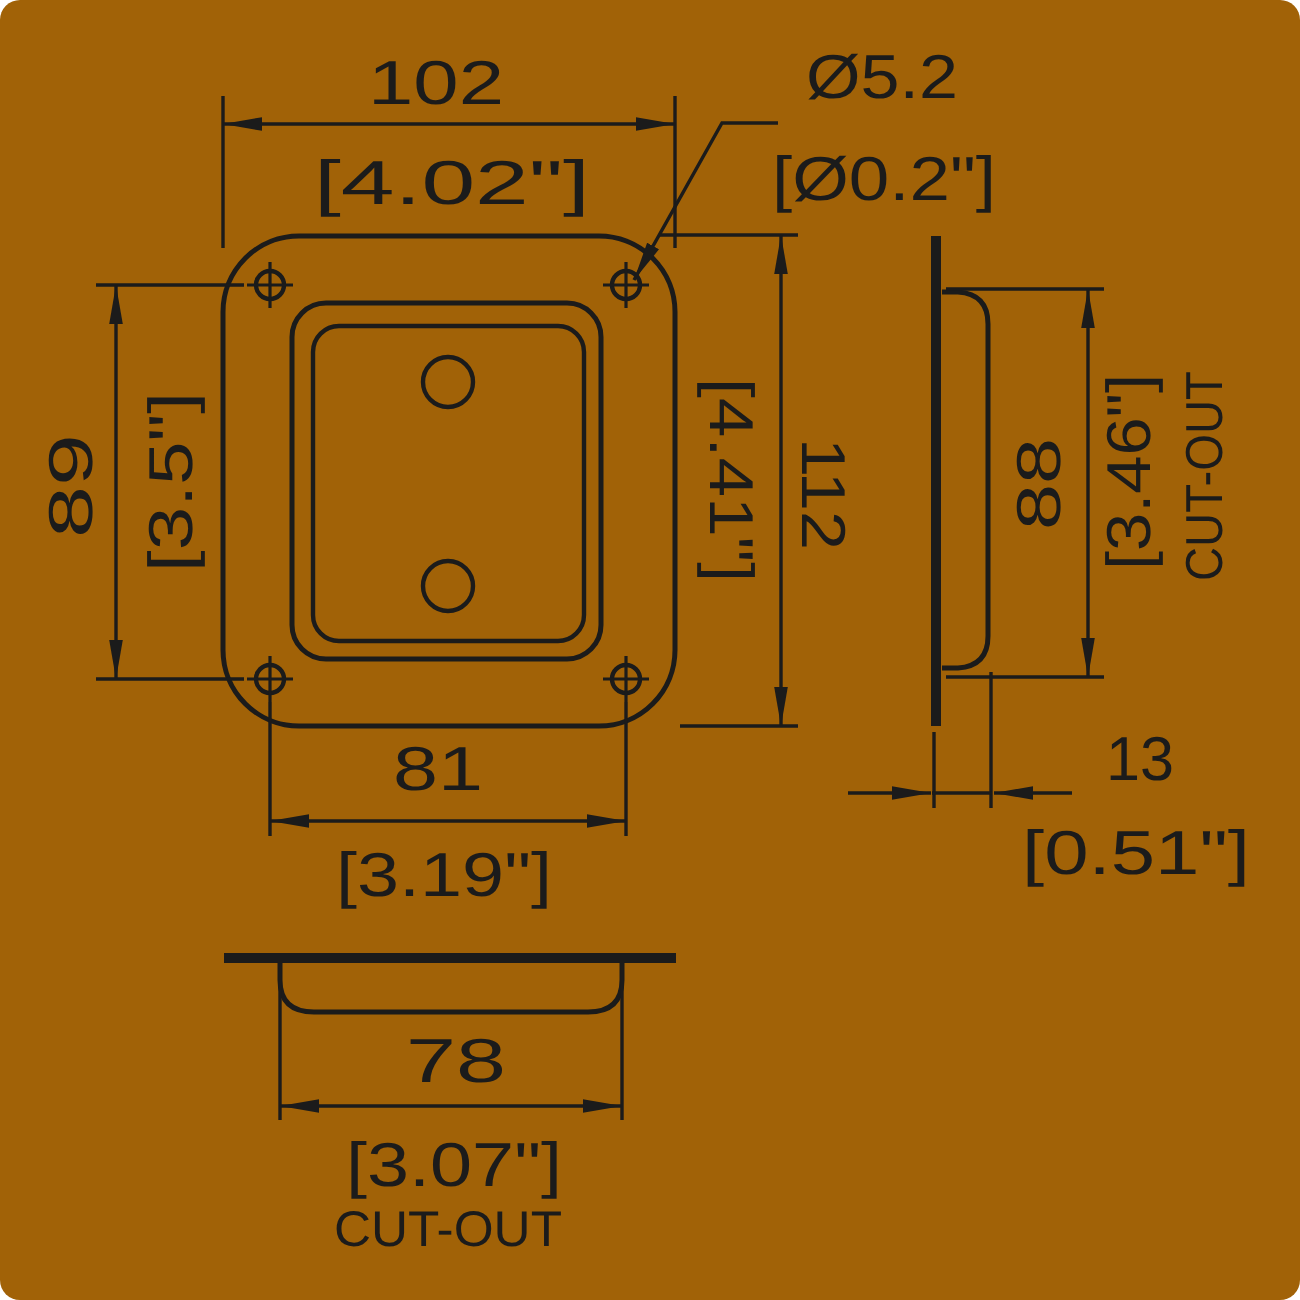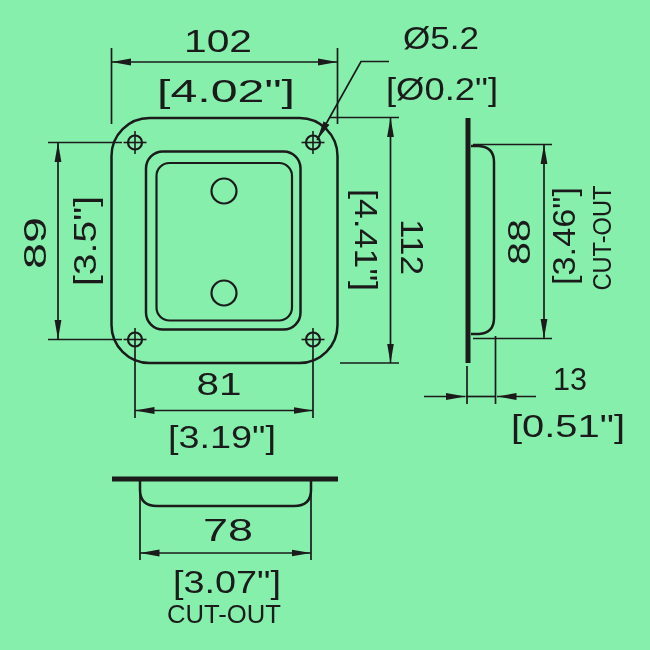--- a/index.html
+++ b/index.html
@@ -1,16 +1,16 @@
 <!DOCTYPE html>
 <html><head>
 <meta charset="utf-8">
 <style>
   html, body { margin: 0; padding: 0; background: #ffffff; }
-  .stage { position: relative; width: 650px; height: 650px; background: #86efac; overflow: hidden; }
+  .stage { position: relative; width: 650px; height: 650px; background: #a16207; overflow: hidden; border-radius: 10px; }
   svg { display: block; }
   .obj   { fill: none; stroke: #1b1b1b; stroke-width: 2.5; }
   .obj-thin { fill: none; stroke: #1b1b1b; stroke-width: 2.2; }
   .thick { fill: none; stroke: #1b1b1b; stroke-width: 5; }
   .dim   { fill: none; stroke: #1b1b1b; stroke-width: 1.7; }
   .cross { fill: none; stroke: #1b1b1b; stroke-width: 1.6; }
   .t  { font-family: "Liberation Sans", sans-serif; font-size: 31px; fill: #1b1b1b;
         text-anchor: middle; }
   .ts { font-size: 26px; }
   .tb { font-size: 25px; }

